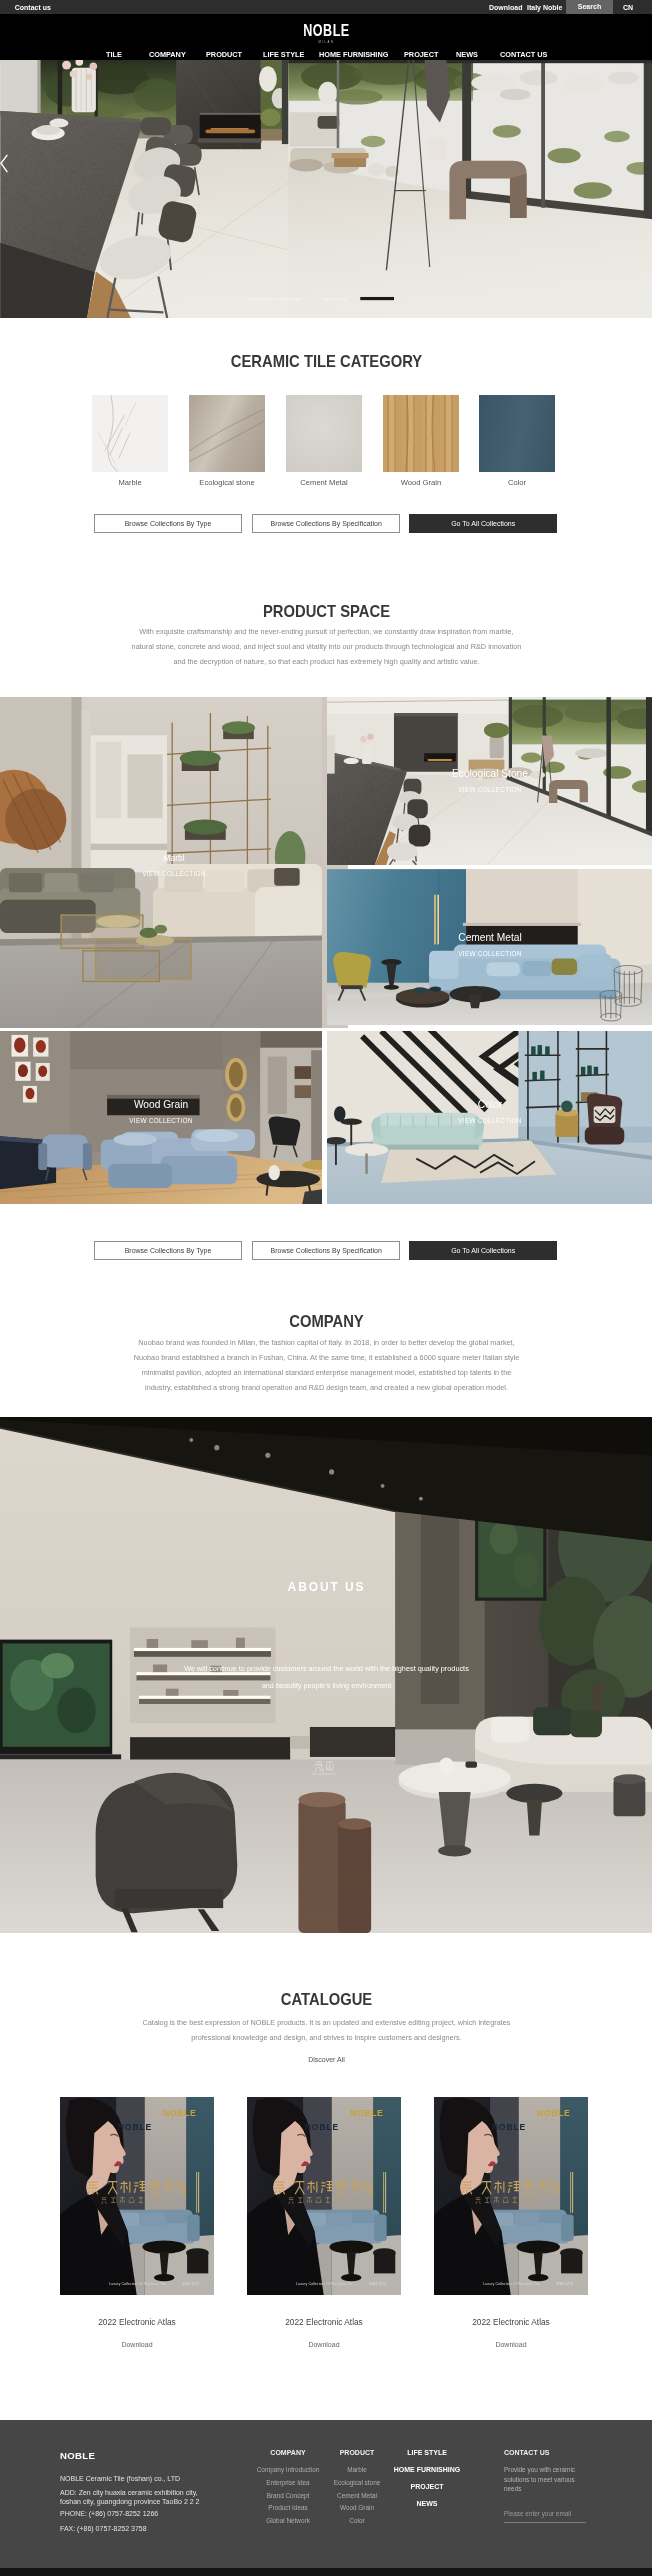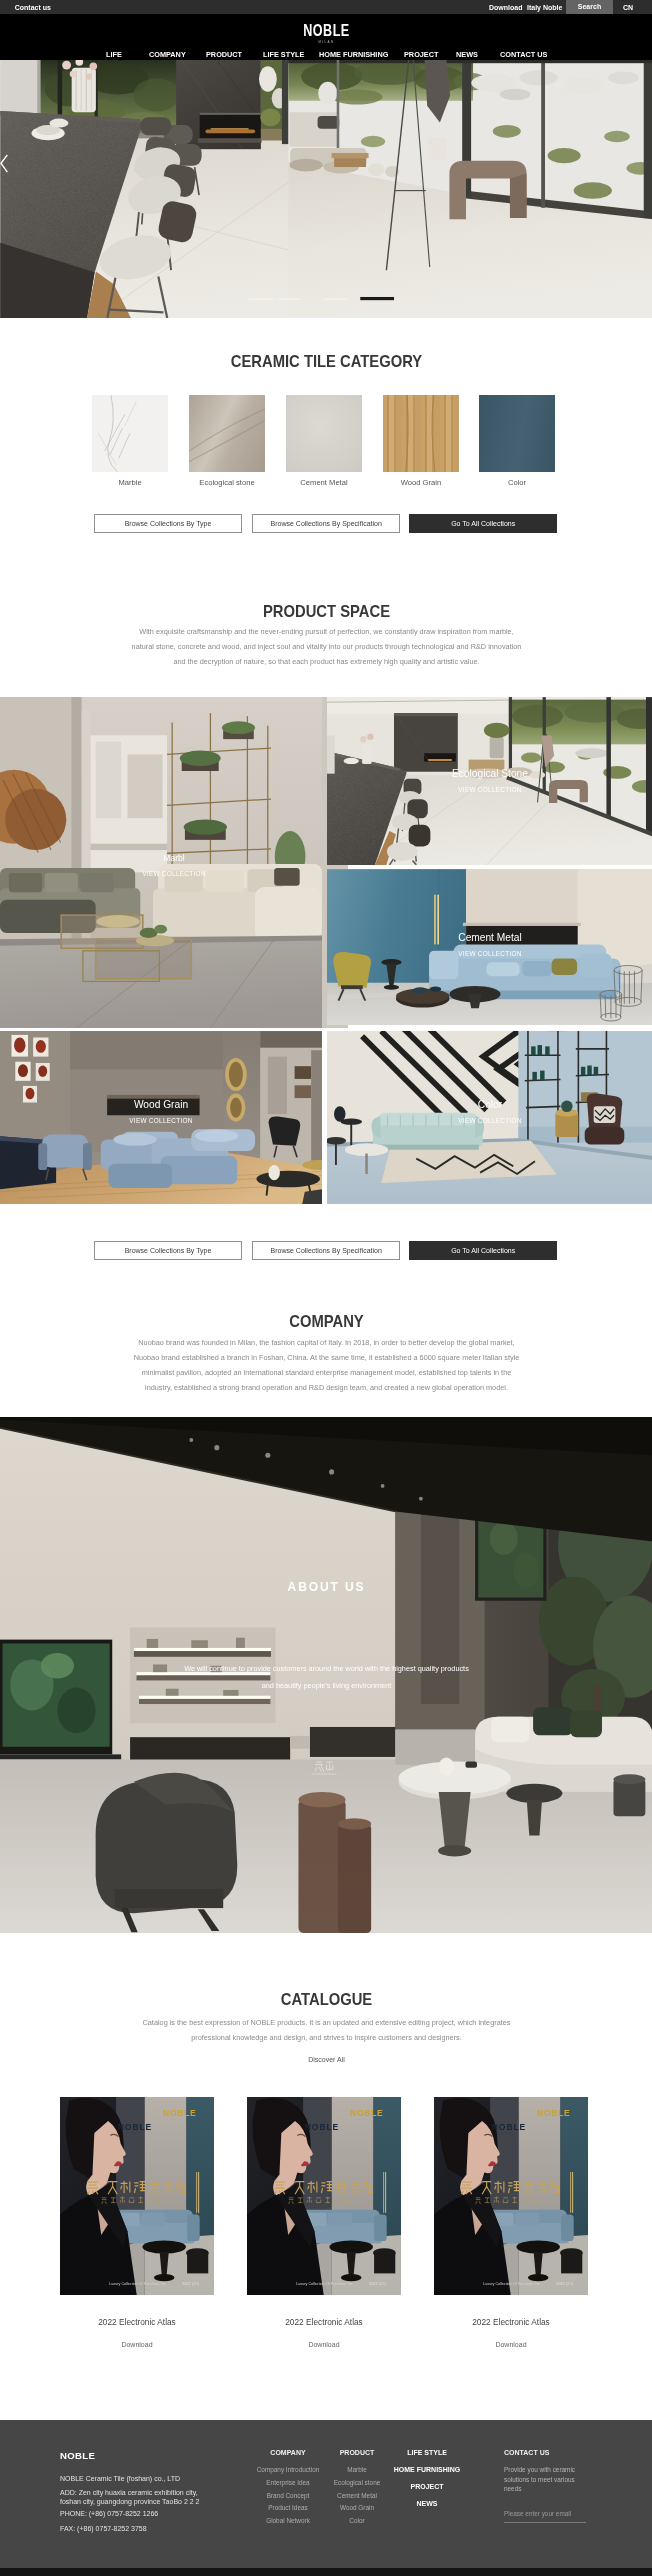--- a/index.html
+++ b/index.html
@@ -25,21 +25,21 @@
   <div class="abs" style="left:566px;top:0;width:47px;height:14px;background:#646464;color:#fff;font-size:7px;font-weight:bold;text-align:center;line-height:14px;">Search</div>
   <div class="abs" style="left:623px;top:3.8px;color:#fff;font-size:7px;font-weight:bold;">CN</div>
 </div>
 
 <div class="abs" style="left:0;top:14px;width:653px;height:46px;background:#000;">
   <div class="abs" style="left:0;top:9px;width:653px;text-align:center;transform:scaleX(0.76);">
     <div style="color:#fff;font-size:16.6px;font-weight:bold;letter-spacing:0.6px;line-height:16.6px;">NOBLE</div>
     <div style="color:#bbb;font-size:3.8px;letter-spacing:1.9px;line-height:4.5px;">MILAN</div>
   </div>
   <div class="abs" style="left:0;top:36px;width:653px;height:16.6px;color:#fff;font-size:7.3px;font-weight:bold;">
-    <span class="abs" style="left:106px;">LIFE</span>
+    <span class="abs" style="left:106px;">TILE</span>
     <span class="abs" style="left:149px;">COMPANY</span>
     <span class="abs" style="left:206px;">PRODUCT</span>
     <span class="abs" style="left:263px;">LIFE STYLE</span>
     <span class="abs" style="left:319px;">HOME FURNISHING</span>
     <span class="abs" style="left:404px;">PROJECT</span>
     <span class="abs" style="left:456px;">NEWS</span>
     <span class="abs" style="left:500px;">CONTACT US</span>
   </div>
 </div>
 

